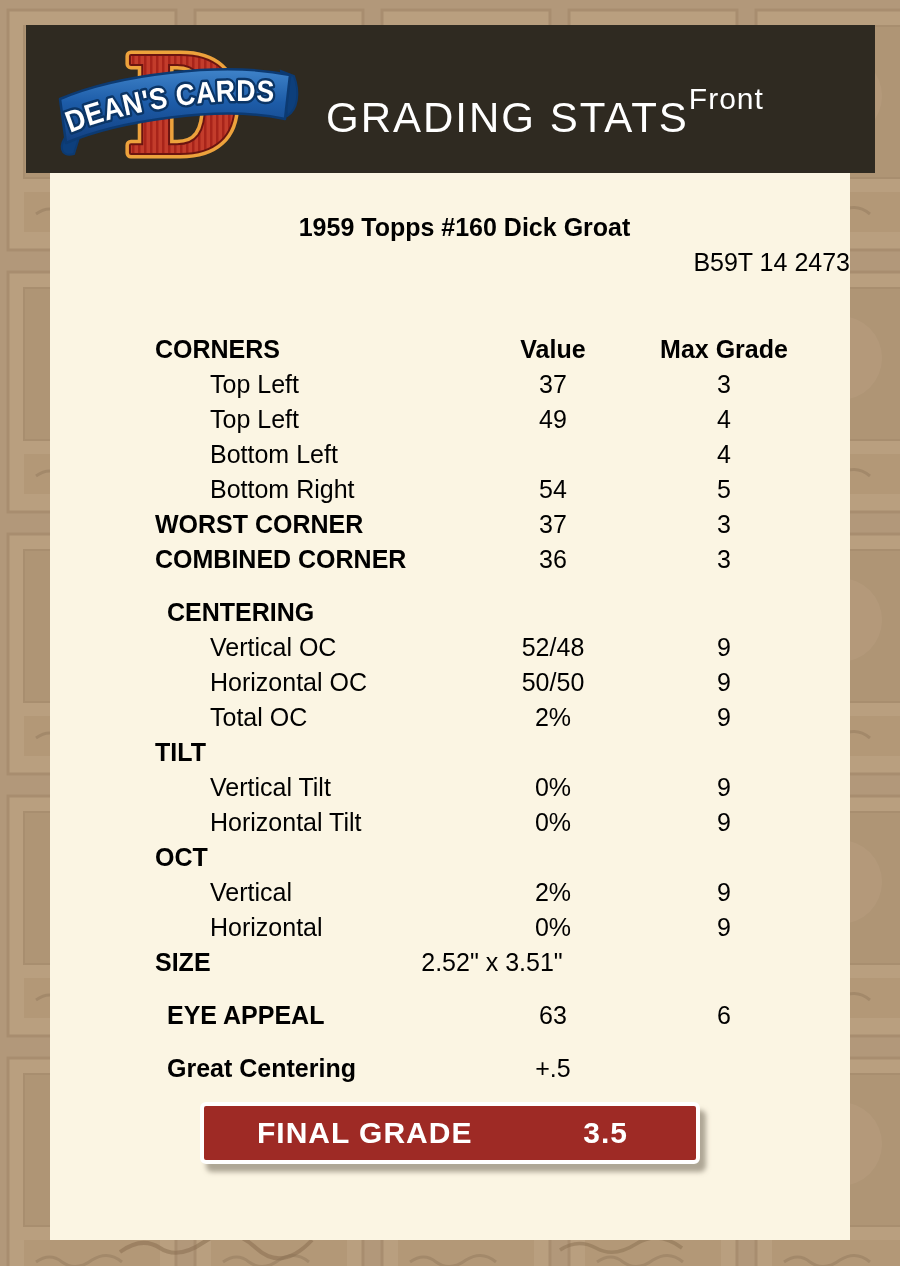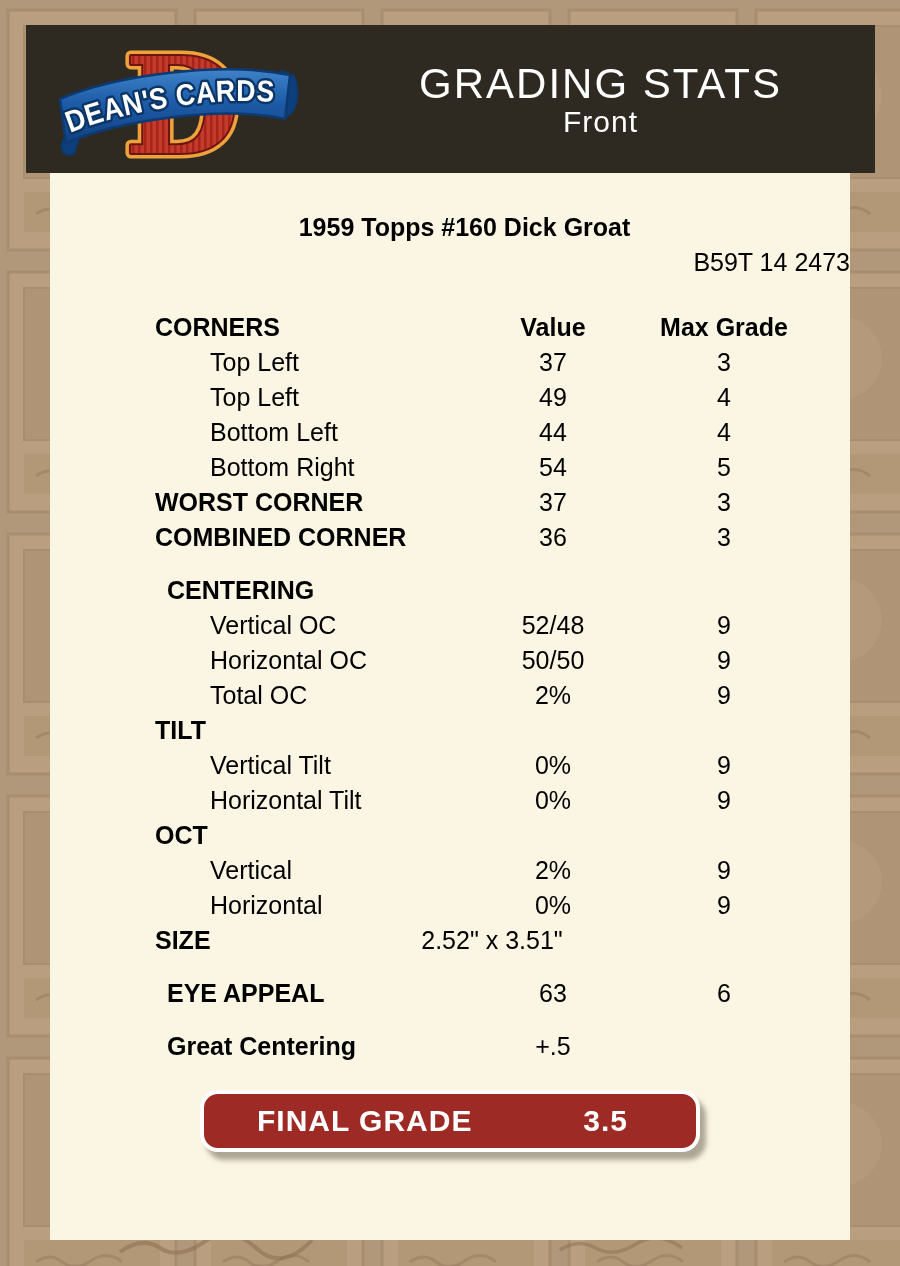--- a/index.html
+++ b/index.html
@@ -15,40 +15,40 @@
     background:#fbf5e3; z-index:1;
   }
 
   .topbar {
     position:absolute; left:26px; top:25px; width:849px; height:148px;
     background:#2f2a21; z-index:2; display:flex;
   }
   .logo-wrap { width:300px; position:relative; }
   .logo-svg { position:absolute; left:28px; top:6px; }
 
-  .titles { flex:1; display:flex; flex-direction:column; align-items:center; color:#fff; }
+  .titles { flex:1; display:flex; flex-direction:row; align-items:center; color:#fff; }
   .page-title { margin-top:38px; font-size:42px; line-height:42px; letter-spacing:2px; }
   .page-subtitle { font-size:30px; line-height:34px; letter-spacing:1px; }
 
   .card-title { margin-top:170px; text-align:center; font-size:25px; line-height:35px; font-weight:bold;padding-left:29px; }
   .card-code  { text-align:right; font-size:25px; line-height:35px; }
 
-  .stats-table { margin-top:30px; }
+  .stats-table { margin-top:52px; }
   .row { position:relative; height:35px; line-height:35px; font-size:25px; }
   .row.gap { margin-top:18px;padding-left:12px; }
   .cell-label { padding-left:105px; font-weight:bold; }
   .row.item .cell-label { padding-left:160px; font-weight:normal; }
   .cell-value { position:absolute; top:0; left:413px; width:180px; text-align:center; }
   .cell-grade { position:absolute; top:0; left:594px; width:160px; text-align:center; }
   .row.header .cell-value, .row.header .cell-grade { font-weight:bold; }
   .row.size .cell-value { left:322px; width:240px; }
 
   .final-grade {
-    margin:26px auto 0; width:500px; height:62px; box-sizing:border-box;
-    background:#9e2a25; border:4px solid #fff; border-radius:18px;
+    margin:16px auto 0; width:500px; height:62px; box-sizing:border-box;
+    background:#9e2a25; border:4px solid #fff; border-radius:6px;
     box-shadow:6px 8px 5px rgba(112,102,86,0.55);
     display:flex; align-items:center; justify-content:space-between;
     padding:0 68px 0 53px; color:#fff; font-size:30px; font-weight:bold; letter-spacing:1px;
   }
 </style>
 </head>
 <body>
 
 <svg class="bg-svg" width="900" height="1266" viewBox="0 0 900 1266">
   <defs>
@@ -83,21 +83,20 @@
         <div class="cell cell-value">37</div>
         <div class="cell cell-grade">3</div>
       </div>
       <div class="row item">
         <div class="cell cell-label">Top Left</div>
         <div class="cell cell-value">49</div>
         <div class="cell cell-grade">4</div>
       </div>
       <div class="row item">
         <div class="cell cell-label">Bottom Left</div>
-        <div class="cell cell-value">44</div>
         <div class="cell cell-grade">4</div>
       </div>
       <div class="row item">
         <div class="cell cell-label">Bottom Right</div>
         <div class="cell cell-value">54</div>
         <div class="cell cell-grade">5</div>
       </div>
       <div class="row section">
         <div class="cell cell-label">WORST CORNER</div>
         <div class="cell cell-value">37</div>

